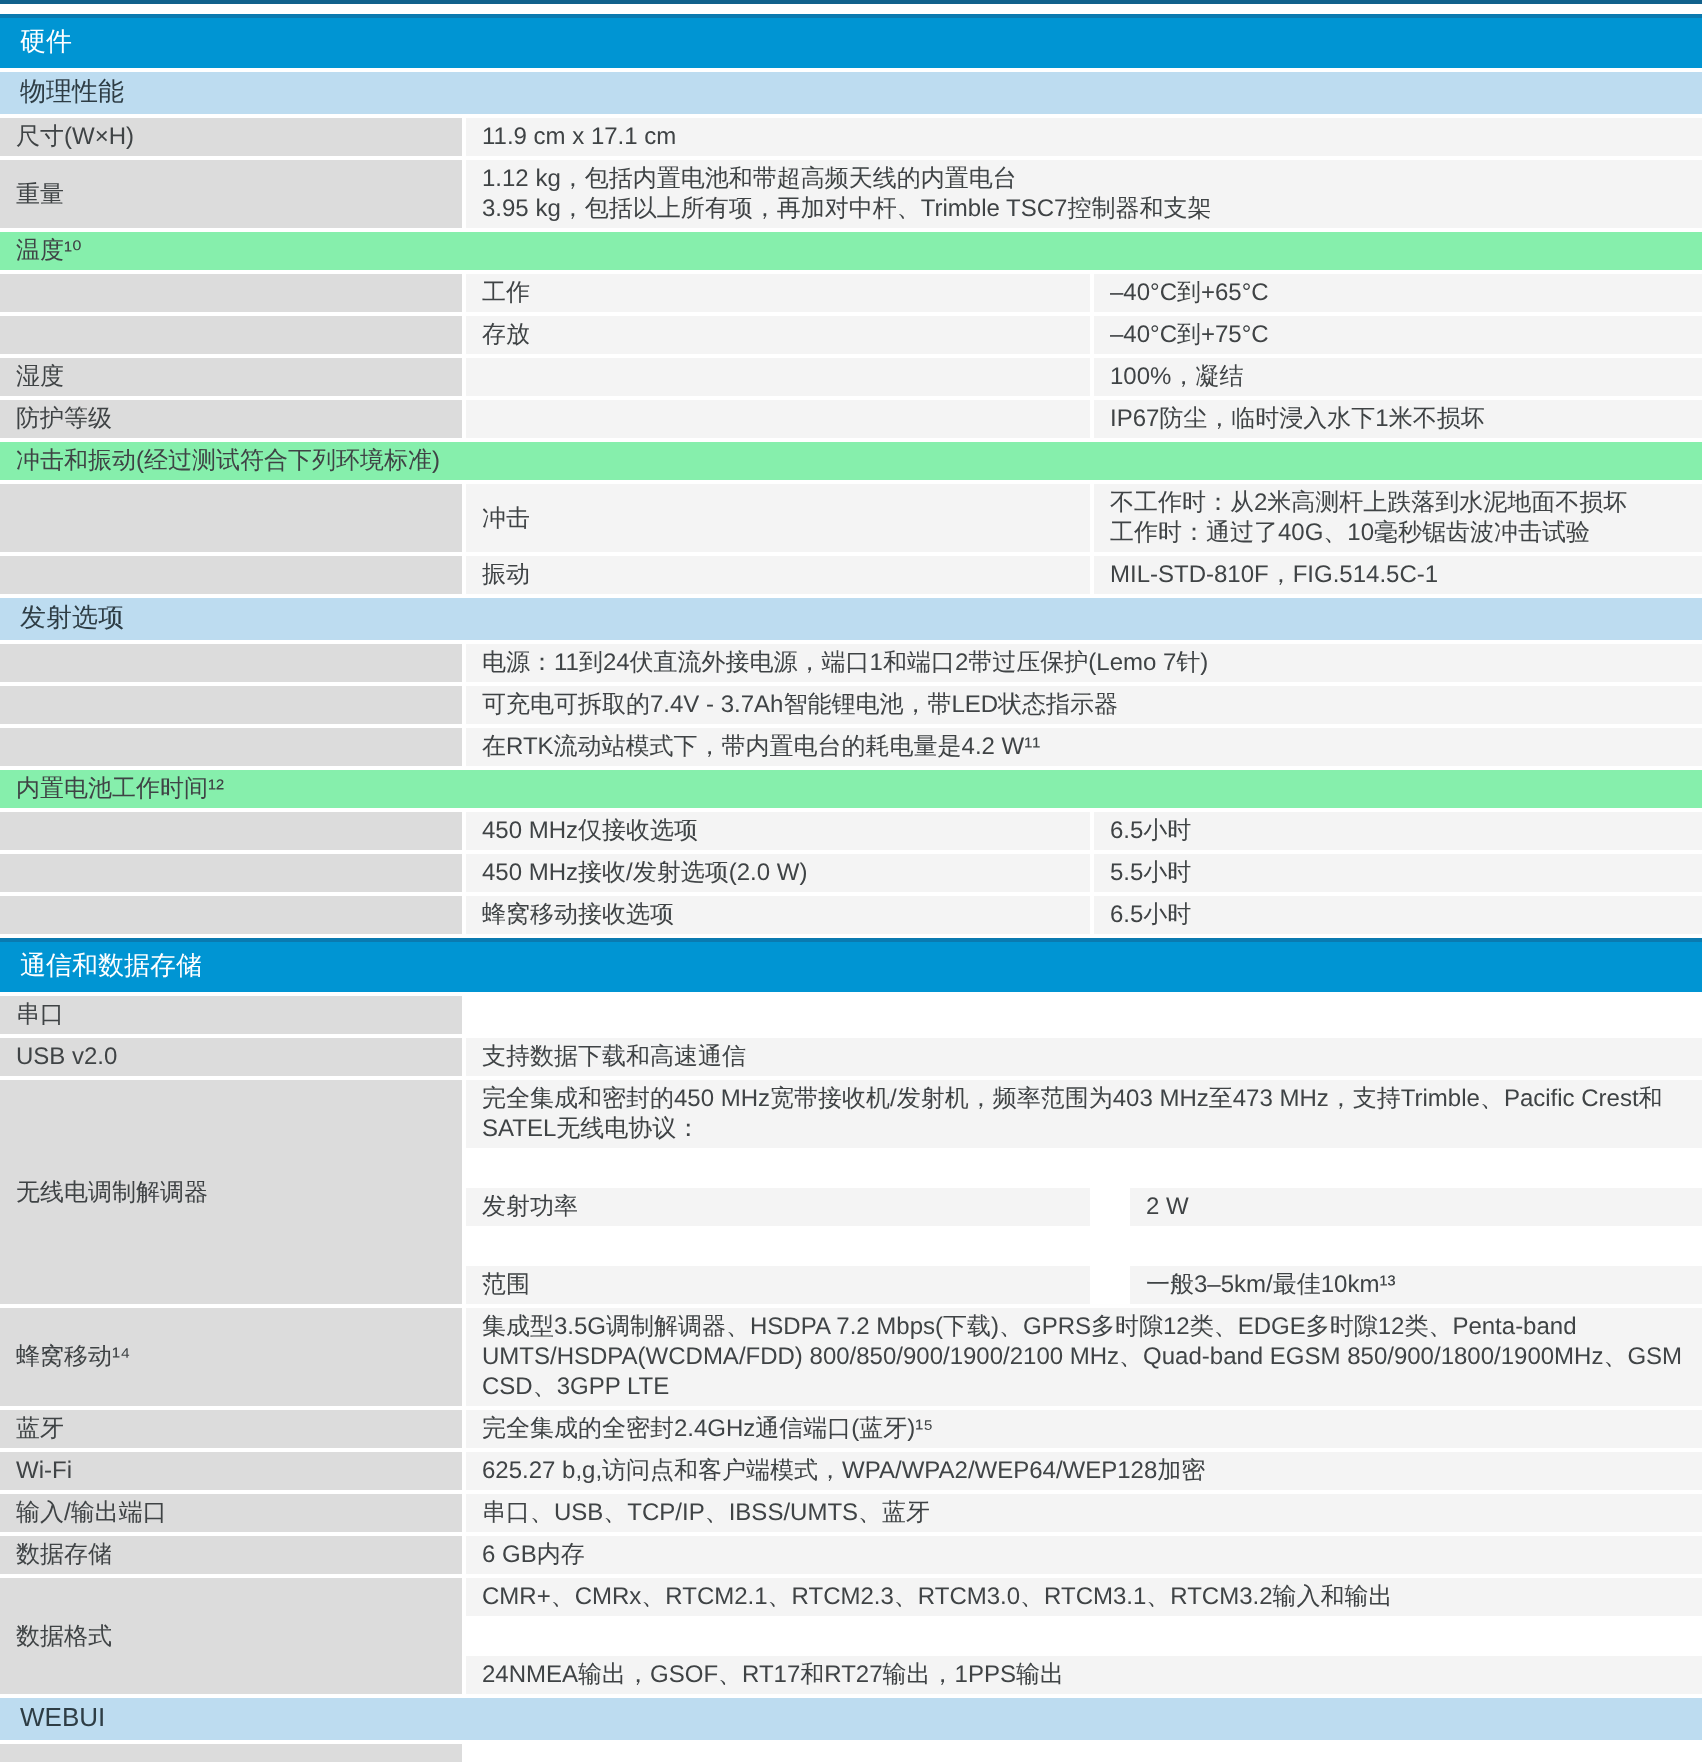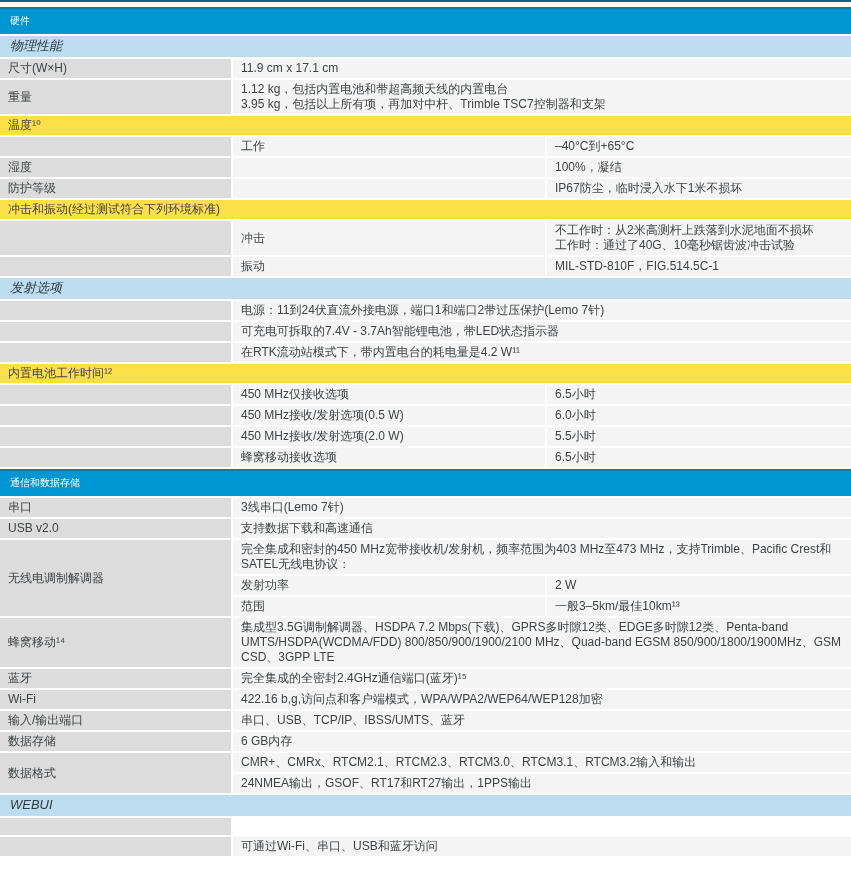--- a/index.html
+++ b/index.html
@@ -8,33 +8,32 @@
     font-family:"Liberation Sans","DejaVu Sans",sans-serif;
     font-size:12px;
     color:#3F4345;
   }
   .page{width:851px;}
   .topline{height:2px;background:#11618C;margin-bottom:5px;}
   .sec{
     background:#0095D3;
     border-top:2px solid #0A7AB0;
     color:#ffffff;
-    font-size:10px;
+    font-size:13px;
     line-height:18px;
     padding:3px 10px 4px 10px;
     margin-bottom:2px;
   }
   .sub{
     background:#BDDCF0;
     color:#2E3D45;
     font-size:13px;
     line-height:16px;
     padding:2px 10px 3px 10px;
     margin-bottom:2px;
-    font-style:italic;
   }
   .row{
     display:grid;
     grid-template-columns:231px 312px 1fr;
     gap:2px;
     margin-bottom:2px;
   }
   .lab{
     background:#DCDCDC;
     padding:2px 8px;
@@ -48,29 +47,29 @@
     padding:2px 8px;
     line-height:15px;
     min-height:13px;
     display:flex;
     flex-direction:column;
     justify-content:center;
   }
   .sp2{grid-column:2/4;}
   .fg{
     grid-column:1/4;
-    background:#fde047;
+    background:#86efac;
     padding:2px 8px;
     line-height:15px;
   }
   .nested{
     grid-column:2/4;
     display:grid;
     grid-template-columns:312px 1fr;
-    gap:2px;
+    gap:20px;
   }
   .nsp{grid-column:1/3;}
 </style>
 </head>
 <body>
 
 <div class="page">
 
   <div class="topline"></div>
 
@@ -93,20 +92,25 @@
   <div class="row">
     <div class="fg">温度¹⁰</div>
   </div>
 
   <div class="row">
     <div class="lab"></div>
     <div class="cell">工作</div>
     <div class="cell">–40°C到+65°C</div>
   </div>
 
+  <div class="row">
+    <div class="lab"></div>
+    <div class="cell">存放</div>
+    <div class="cell">–40°C到+75°C</div>
+  </div>
 
   <div class="row">
     <div class="lab">湿度</div>
     <div class="cell"></div>
     <div class="cell">100%，凝结</div>
   </div>
 
   <div class="row">
     <div class="lab">防护等级</div>
     <div class="cell"></div>
@@ -152,43 +156,37 @@
   <div class="row">
     <div class="fg">内置电池工作时间¹²</div>
   </div>
 
   <div class="row">
     <div class="lab"></div>
     <div class="cell">450 MHz仅接收选项</div>
     <div class="cell">6.5小时</div>
   </div>
 
-  <div class="row">
-    <div class="lab"></div>
-    <div class="cell">450 MHz接收/发射选项(0.5 W)</div>
-    <div class="cell">6.0小时</div>
-  </div>
 
   <div class="row">
     <div class="lab"></div>
     <div class="cell">450 MHz接收/发射选项(2.0 W)</div>
     <div class="cell">5.5小时</div>
   </div>
 
   <div class="row">
     <div class="lab"></div>
     <div class="cell">蜂窝移动接收选项</div>
     <div class="cell">6.5小时</div>
   </div>
 
   <div class="sec">通信和数据存储</div>
 
   <div class="row">
     <div class="lab">串口</div>
-    <div class="cell sp2">3线串口(Lemo 7针)</div>
   </div>
 
   <div class="row">
     <div class="lab">USB v2.0</div>
     <div class="cell sp2">支持数据下载和高速通信</div>
   </div>
 
   <div class="row">
     <div class="lab">无线电调制解调器</div>
     <div class="nested">
@@ -205,21 +203,21 @@
     <div class="cell sp2">集成型3.5G调制解调器、HSDPA 7.2 Mbps(下载)、GPRS多时隙12类、EDGE多时隙12类、Penta-band UMTS/HSDPA(WCDMA/FDD) 800/850/900/1900/2100 MHz、Quad-band EGSM 850/900/1800/1900MHz、GSM CSD、3GPP LTE</div>
   </div>
 
   <div class="row">
     <div class="lab">蓝牙</div>
     <div class="cell sp2">完全集成的全密封2.4GHz通信端口(蓝牙)¹⁵</div>
   </div>
 
   <div class="row">
     <div class="lab">Wi-Fi</div>
-    <div class="cell sp2">422.16 b,g,访问点和客户端模式，WPA/WPA2/WEP64/WEP128加密</div>
+    <div class="cell sp2">625.27 b,g,访问点和客户端模式，WPA/WPA2/WEP64/WEP128加密</div>
   </div>
 
   <div class="row">
     <div class="lab">输入/输出端口</div>
     <div class="cell sp2">串口、USB、TCP/IP、IBSS/UMTS、蓝牙</div>
   </div>
 
   <div class="row">
     <div class="lab">数据存储</div>
     <div class="cell sp2">6 GB内存</div>

